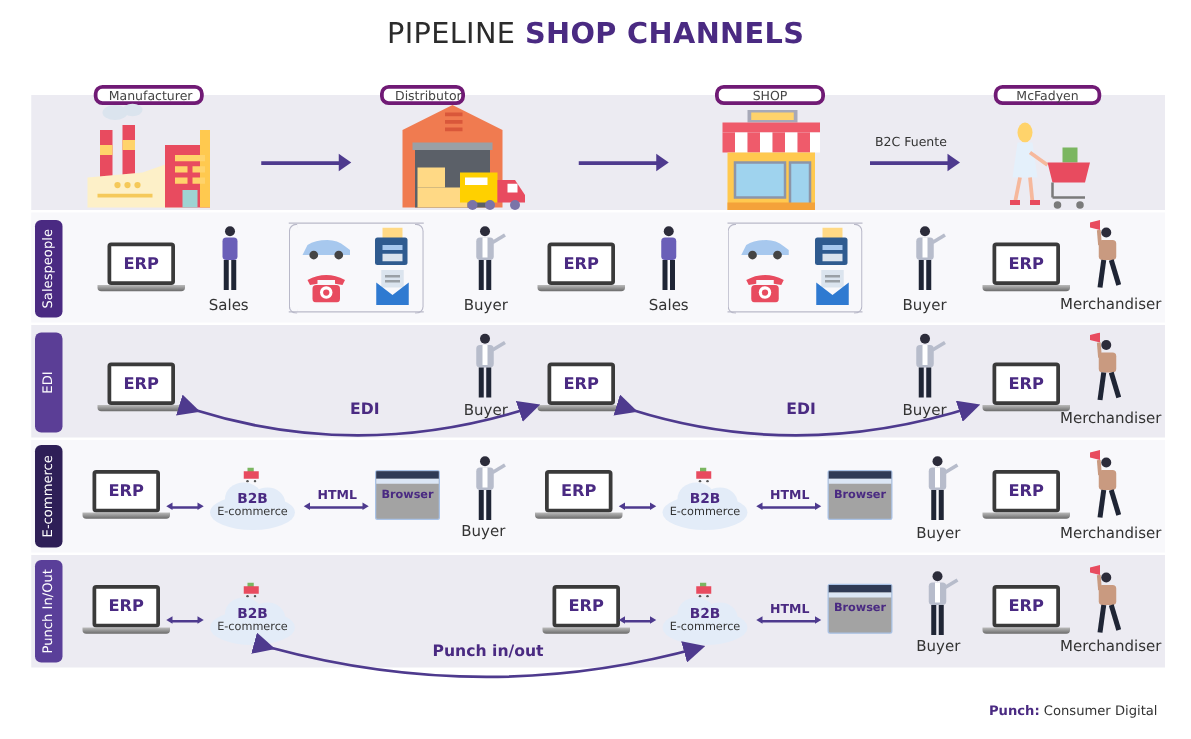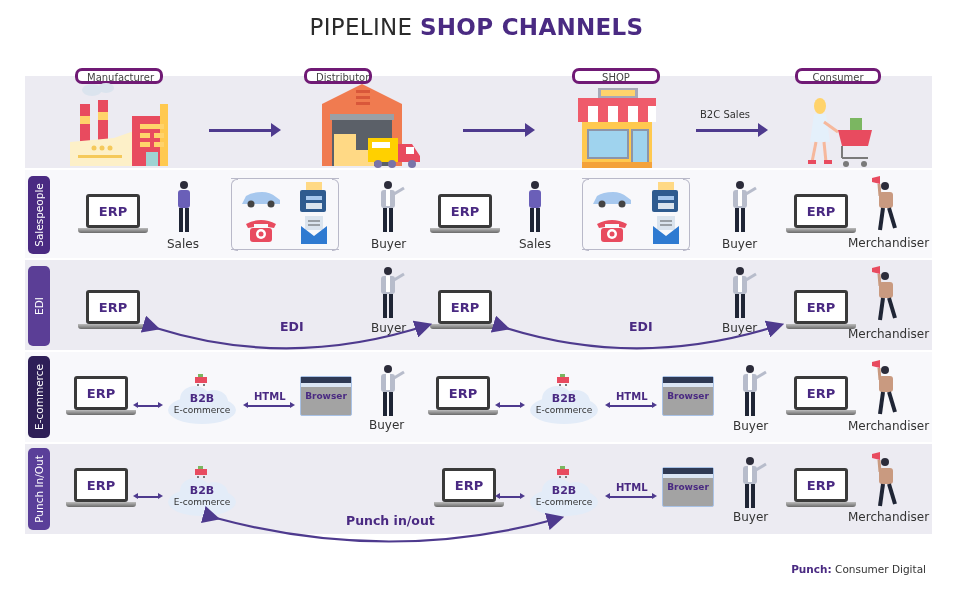--- a/index.html
+++ b/index.html
@@ -67,21 +67,21 @@
 
 <div class="band band-top"></div>
 <div class="band row1"></div>
 <div class="band row2"></div>
 <div class="band row3"></div>
 <div class="band row4"></div>
 
 <div class="stage-pill" style="left:75px;width:88px;">Manufacturer</div>
 <div class="stage-pill" style="left:304px;width:68px;">Distributor</div>
 <div class="stage-pill" style="left:572px;width:88px;">SHOP</div>
-<div class="stage-pill" style="left:795px;width:86px;">Consumer</div>
+<div class="stage-pill" style="left:795px;width:86px;">McFadyen</div>
 
 <svg style="position:absolute;left:68px;top:82px;" width="104" height="86">
   <ellipse cx="24" cy="8" rx="10" ry="6" fill="#dbe4ee"></ellipse>
   <ellipse cx="38" cy="6" rx="8" ry="5" fill="#dbe4ee"></ellipse>
   <rect x="12" y="22" width="10" height="45" fill="#e84b5f"></rect>
   <rect x="12" y="34" width="10" height="8" fill="#ffd36b"></rect>
   <rect x="30" y="18" width="10" height="49" fill="#e84b5f"></rect>
   <rect x="30" y="30" width="10" height="8" fill="#ffd36b"></rect>
   <polygon points="2,60 2,84 80,84 80,44 46,56" fill="#fdf0c8"></polygon>
   <circle cx="26" cy="66" r="2.5" fill="#f5c95a"></circle>
@@ -134,21 +134,21 @@
       <rect x="52" y="18" width="10" height="16" fill="#fff"></rect>
     <rect x="62" y="18" width="10" height="16" fill="#ef5b6b"></rect>
       <rect x="72" y="18" width="8" height="16" fill="#fff"></rect>
   </g>
   <rect x="6" y="34" width="70" height="46" fill="#ffc94f"></rect>
   <rect x="12" y="42" width="40" height="28" fill="#9fd3ee" stroke="#8d95a8" stroke-width="2"></rect>
   <rect x="56" y="42" width="16" height="38" fill="#9fd3ee" stroke="#8d95a8" stroke-width="2"></rect>
   <rect x="6" y="74" width="70" height="6" fill="#f4a23a"></rect>
 </svg>
 
-<div class="label" style="left:700px;top:109px;font-size:10px;">B2C Sales</div>
+<div class="label" style="left:700px;top:109px;font-size:10px;">B2C Fuente</div>
 <div class="arrow-h" style="left:696px;top:129px;width:64px;"></div>
 
 <svg style="position:absolute;left:804px;top:96px;" width="70" height="72">
   <ellipse cx="16" cy="10" rx="6" ry="8" fill="#ffd36b"></ellipse>
   <polygon points="10,18 22,18 26,46 6,46" fill="#e4f0fb"></polygon>
   <line x1="20" y1="26" x2="34" y2="36" stroke="#f6b89c" stroke-width="3"></line>
   <line x1="12" y1="46" x2="8" y2="66" stroke="#f6b89c" stroke-width="3"></line>
   <line x1="20" y1="46" x2="22" y2="66" stroke="#f6b89c" stroke-width="3"></line>
   <rect x="4" y="64" width="8" height="4" fill="#e84b5f"></rect>
     <rect x="20" y="64" width="8" height="4" fill="#e84b5f"></rect>

